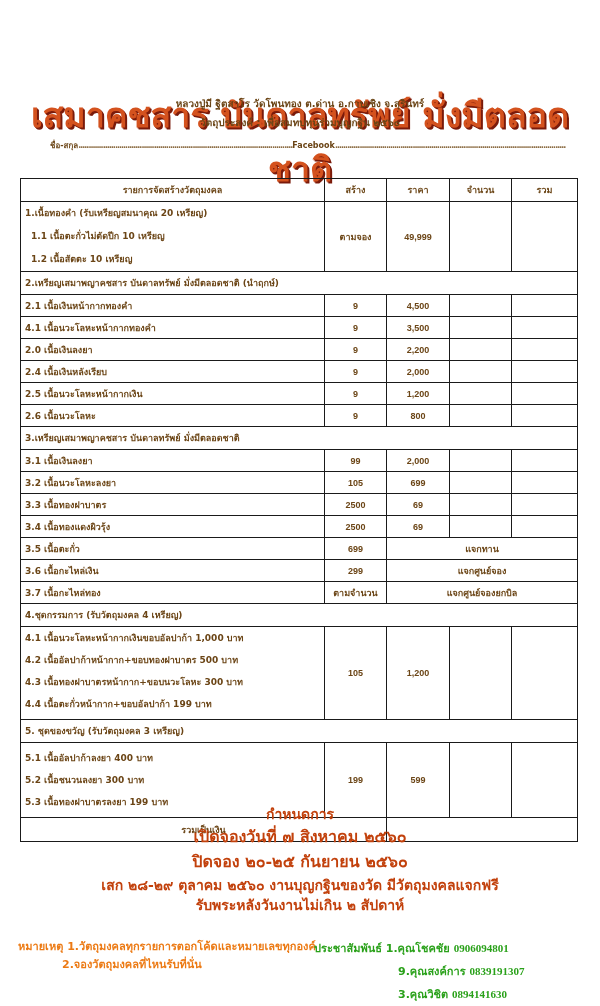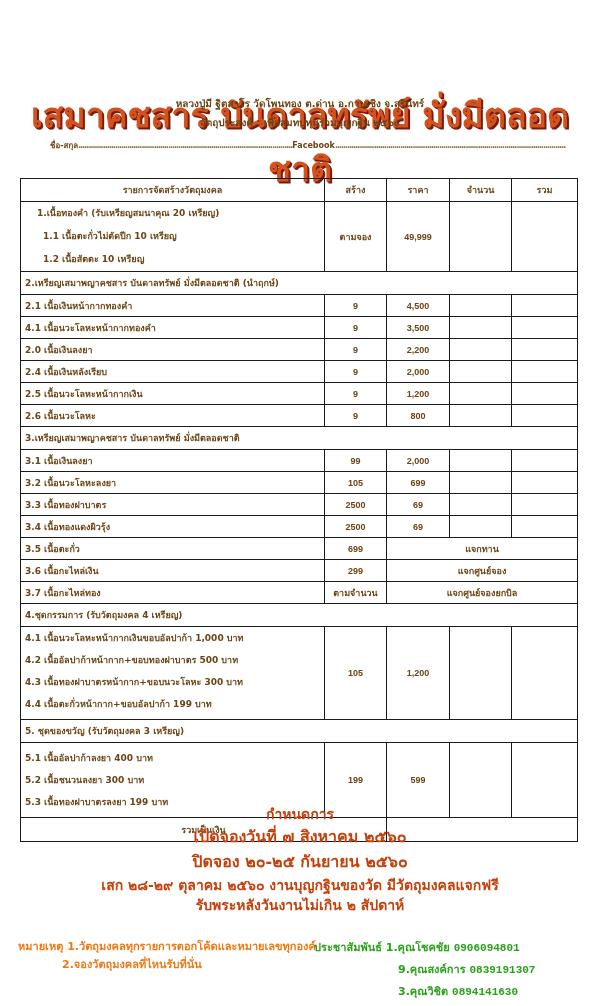--- a/index.html
+++ b/index.html
@@ -60,21 +60,21 @@
   .note {
     position: absolute; left: 18px; top: 938px; font-size: 11px; font-weight: bold;
     color: #ec7a14; line-height: 18px;
   }
   .note .n2 { padding-left: 44px; }
   .contact {
     position: absolute; left: 314px; top: 937px; font-size: 11px; font-weight: bold;
     color: #2aa11a; line-height: 22px;
   }
   .contact .line2, .contact .line3 { padding-left: 84px; }
-  .num-font { font-family: Liberation Mono, monospace; }
+  .num-font { font-family: Liberation Serif, serif; }
 </style>
 </head>
 <body>
 
 <div class="title">เสมาคชสาร บันดาลทรัพย์ มั่งมีตลอดชาติ</div>
 <div class="sub sub1">หลวงปู่มี ฐิตสาโร วัดโพนทอง ต.ด่าน อ.กาบเชิง จ.สุรินทร์</div>
 <div class="sub sub2">วัตถุประสงค์ : เพื่อสมทบทุนร่วมบุญกฐิน ๒๕๖๐</div>
 
 <div class="namerow">
   <span>ชื่อ-สกุล</span><span class="dots">.........................................................................................................</span><span>Facebook</span><span class="dots">.................................................................................................................</span>
@@ -91,21 +91,21 @@
   <tbody>
       <tr>
     <th>รายการจัดสร้างวัตถุมงคล</th>
     <th>สร้าง</th>
     <th>ราคา</th>
     <th>จำนวน</th>
     <th>รวม</th>
   </tr>
 
   <tr>
-    <td class="item" style="padding:0 16px;">
+    <td class="item" style="padding:0 4px;">
       <div style="height:23px;line-height:23px;">1.เนื้อทองคำ (รับเหรียญสมนาคุณ 20 เหรียญ)</div>
       <div style="height:23px;line-height:23px;padding-left:6px;">1.1 เนื้อตะกั่วไม่ตัดปีก 10 เหรียญ</div>
       <div style="height:23px;line-height:23px;padding-left:6px;">1.2 เนื้อสัตตะ 10 เหรียญ</div>
     </td>
     <td class="center">ตามจอง</td>
     <td class="num">49,999</td>
     <td></td>
     <td></td>
   </tr>
 

